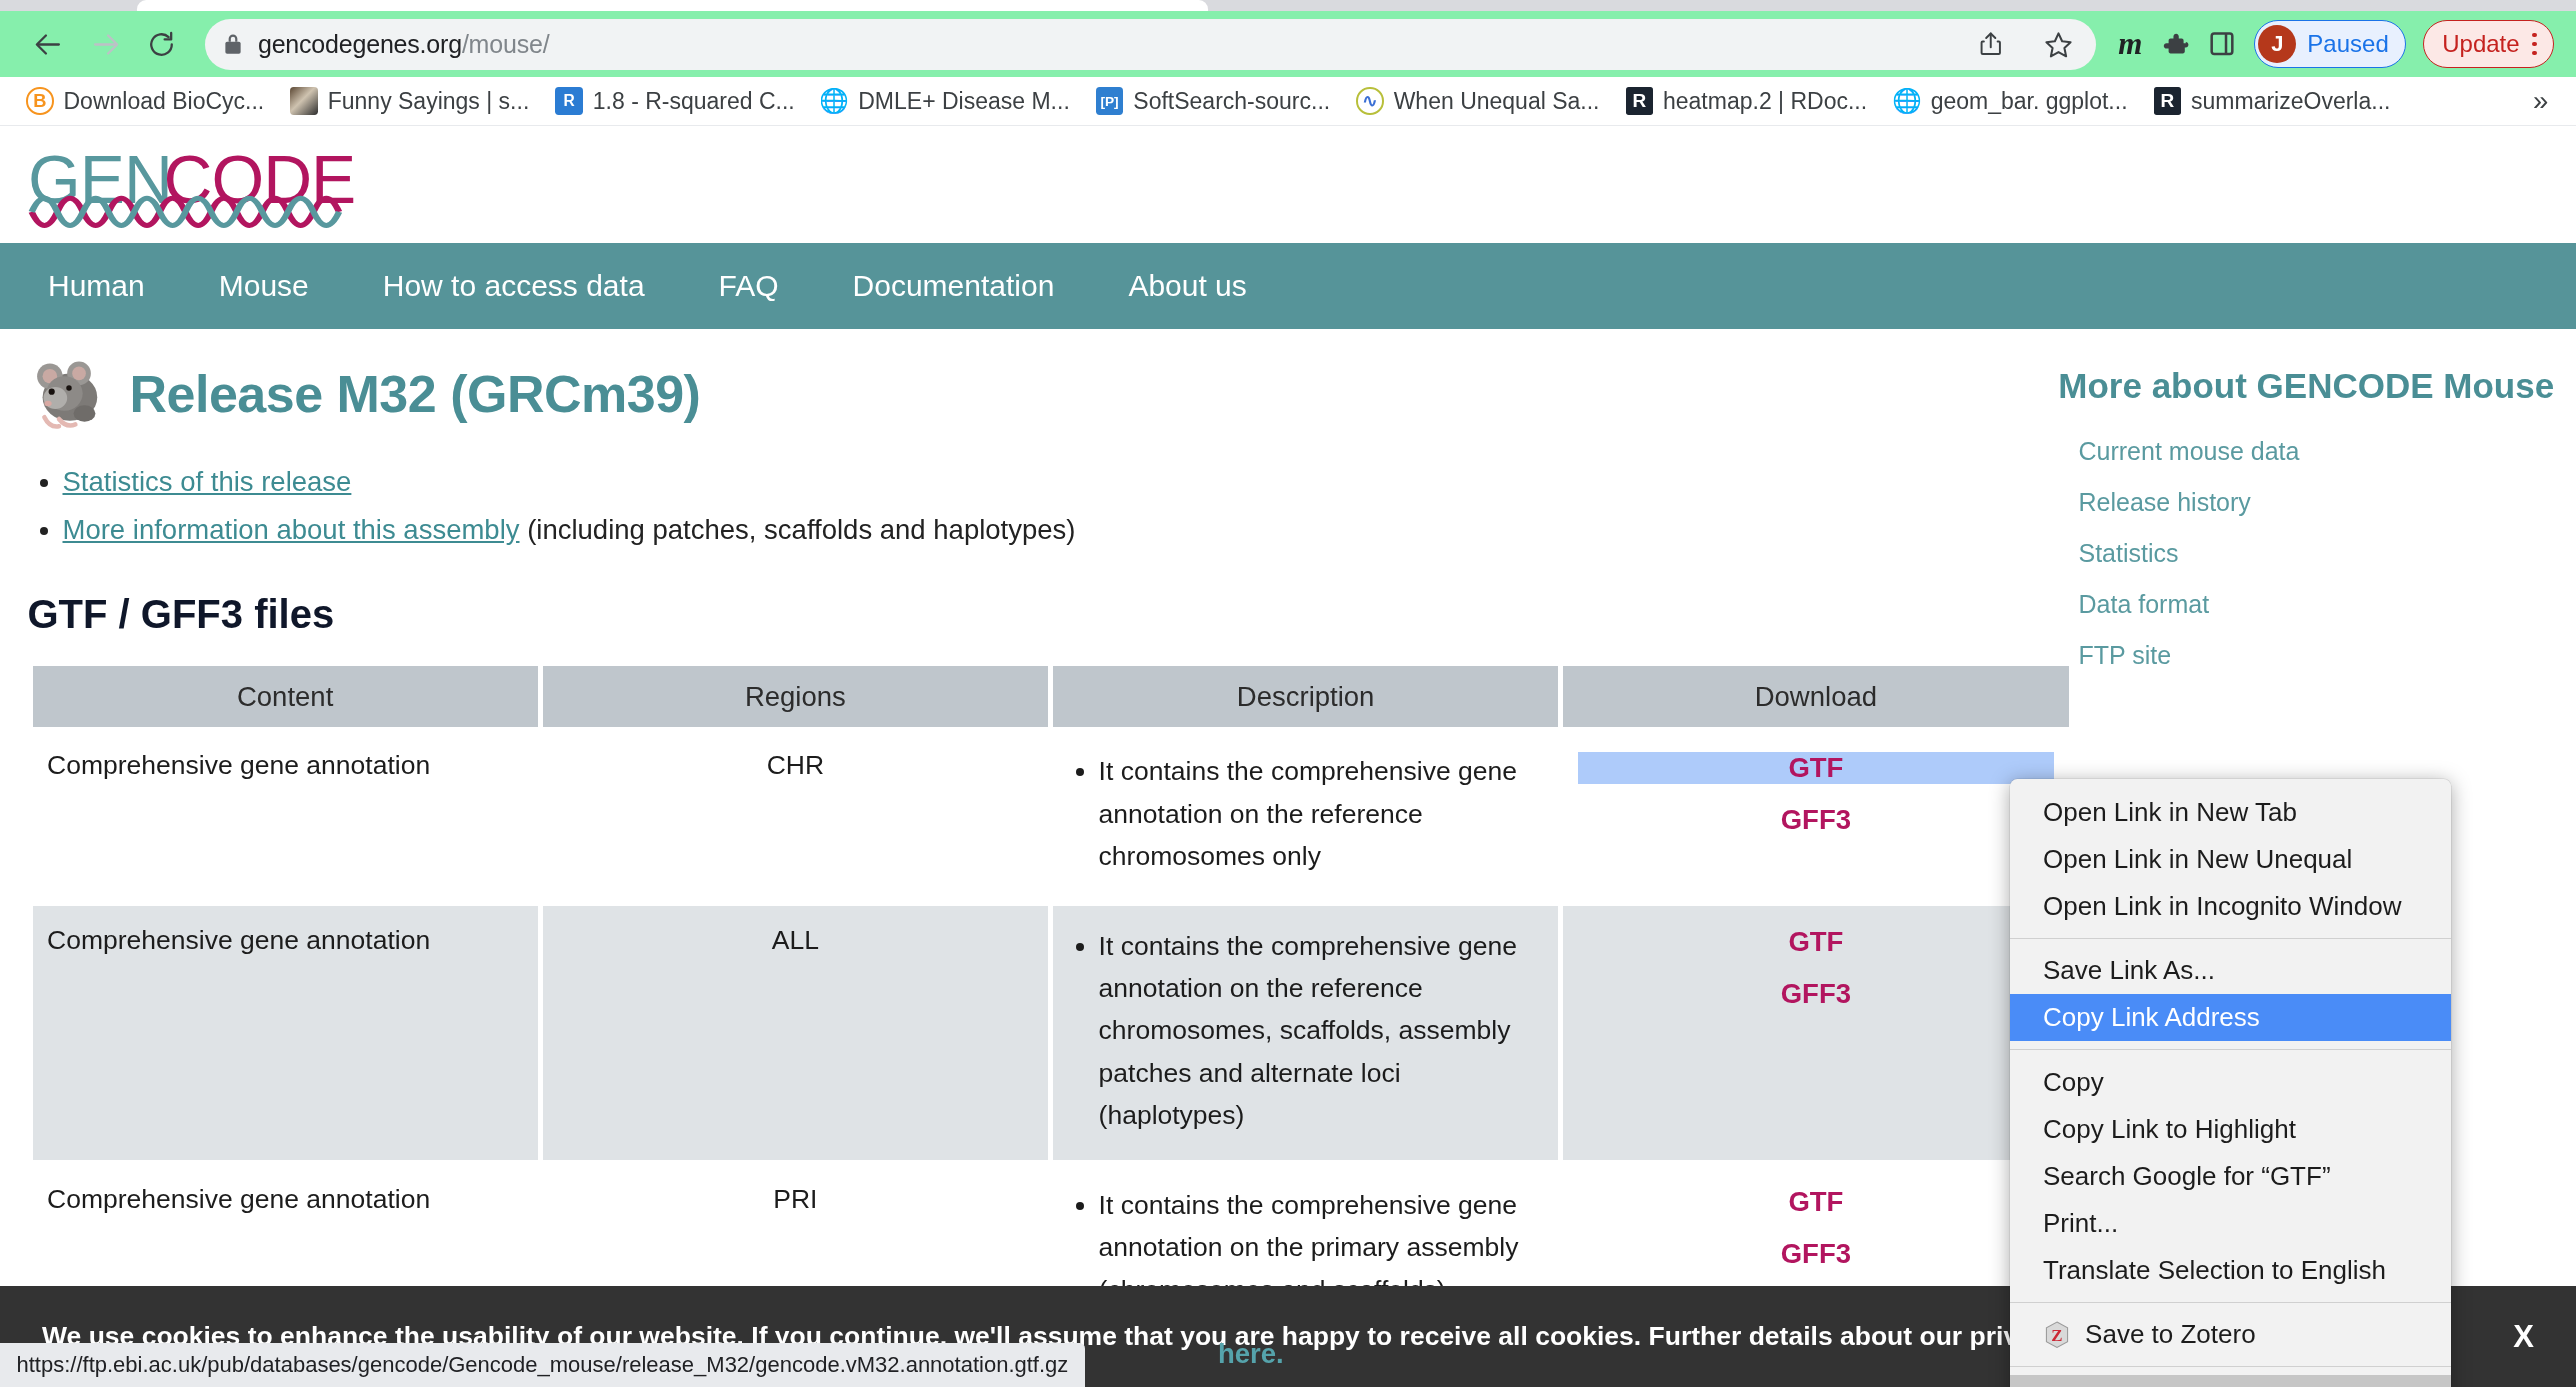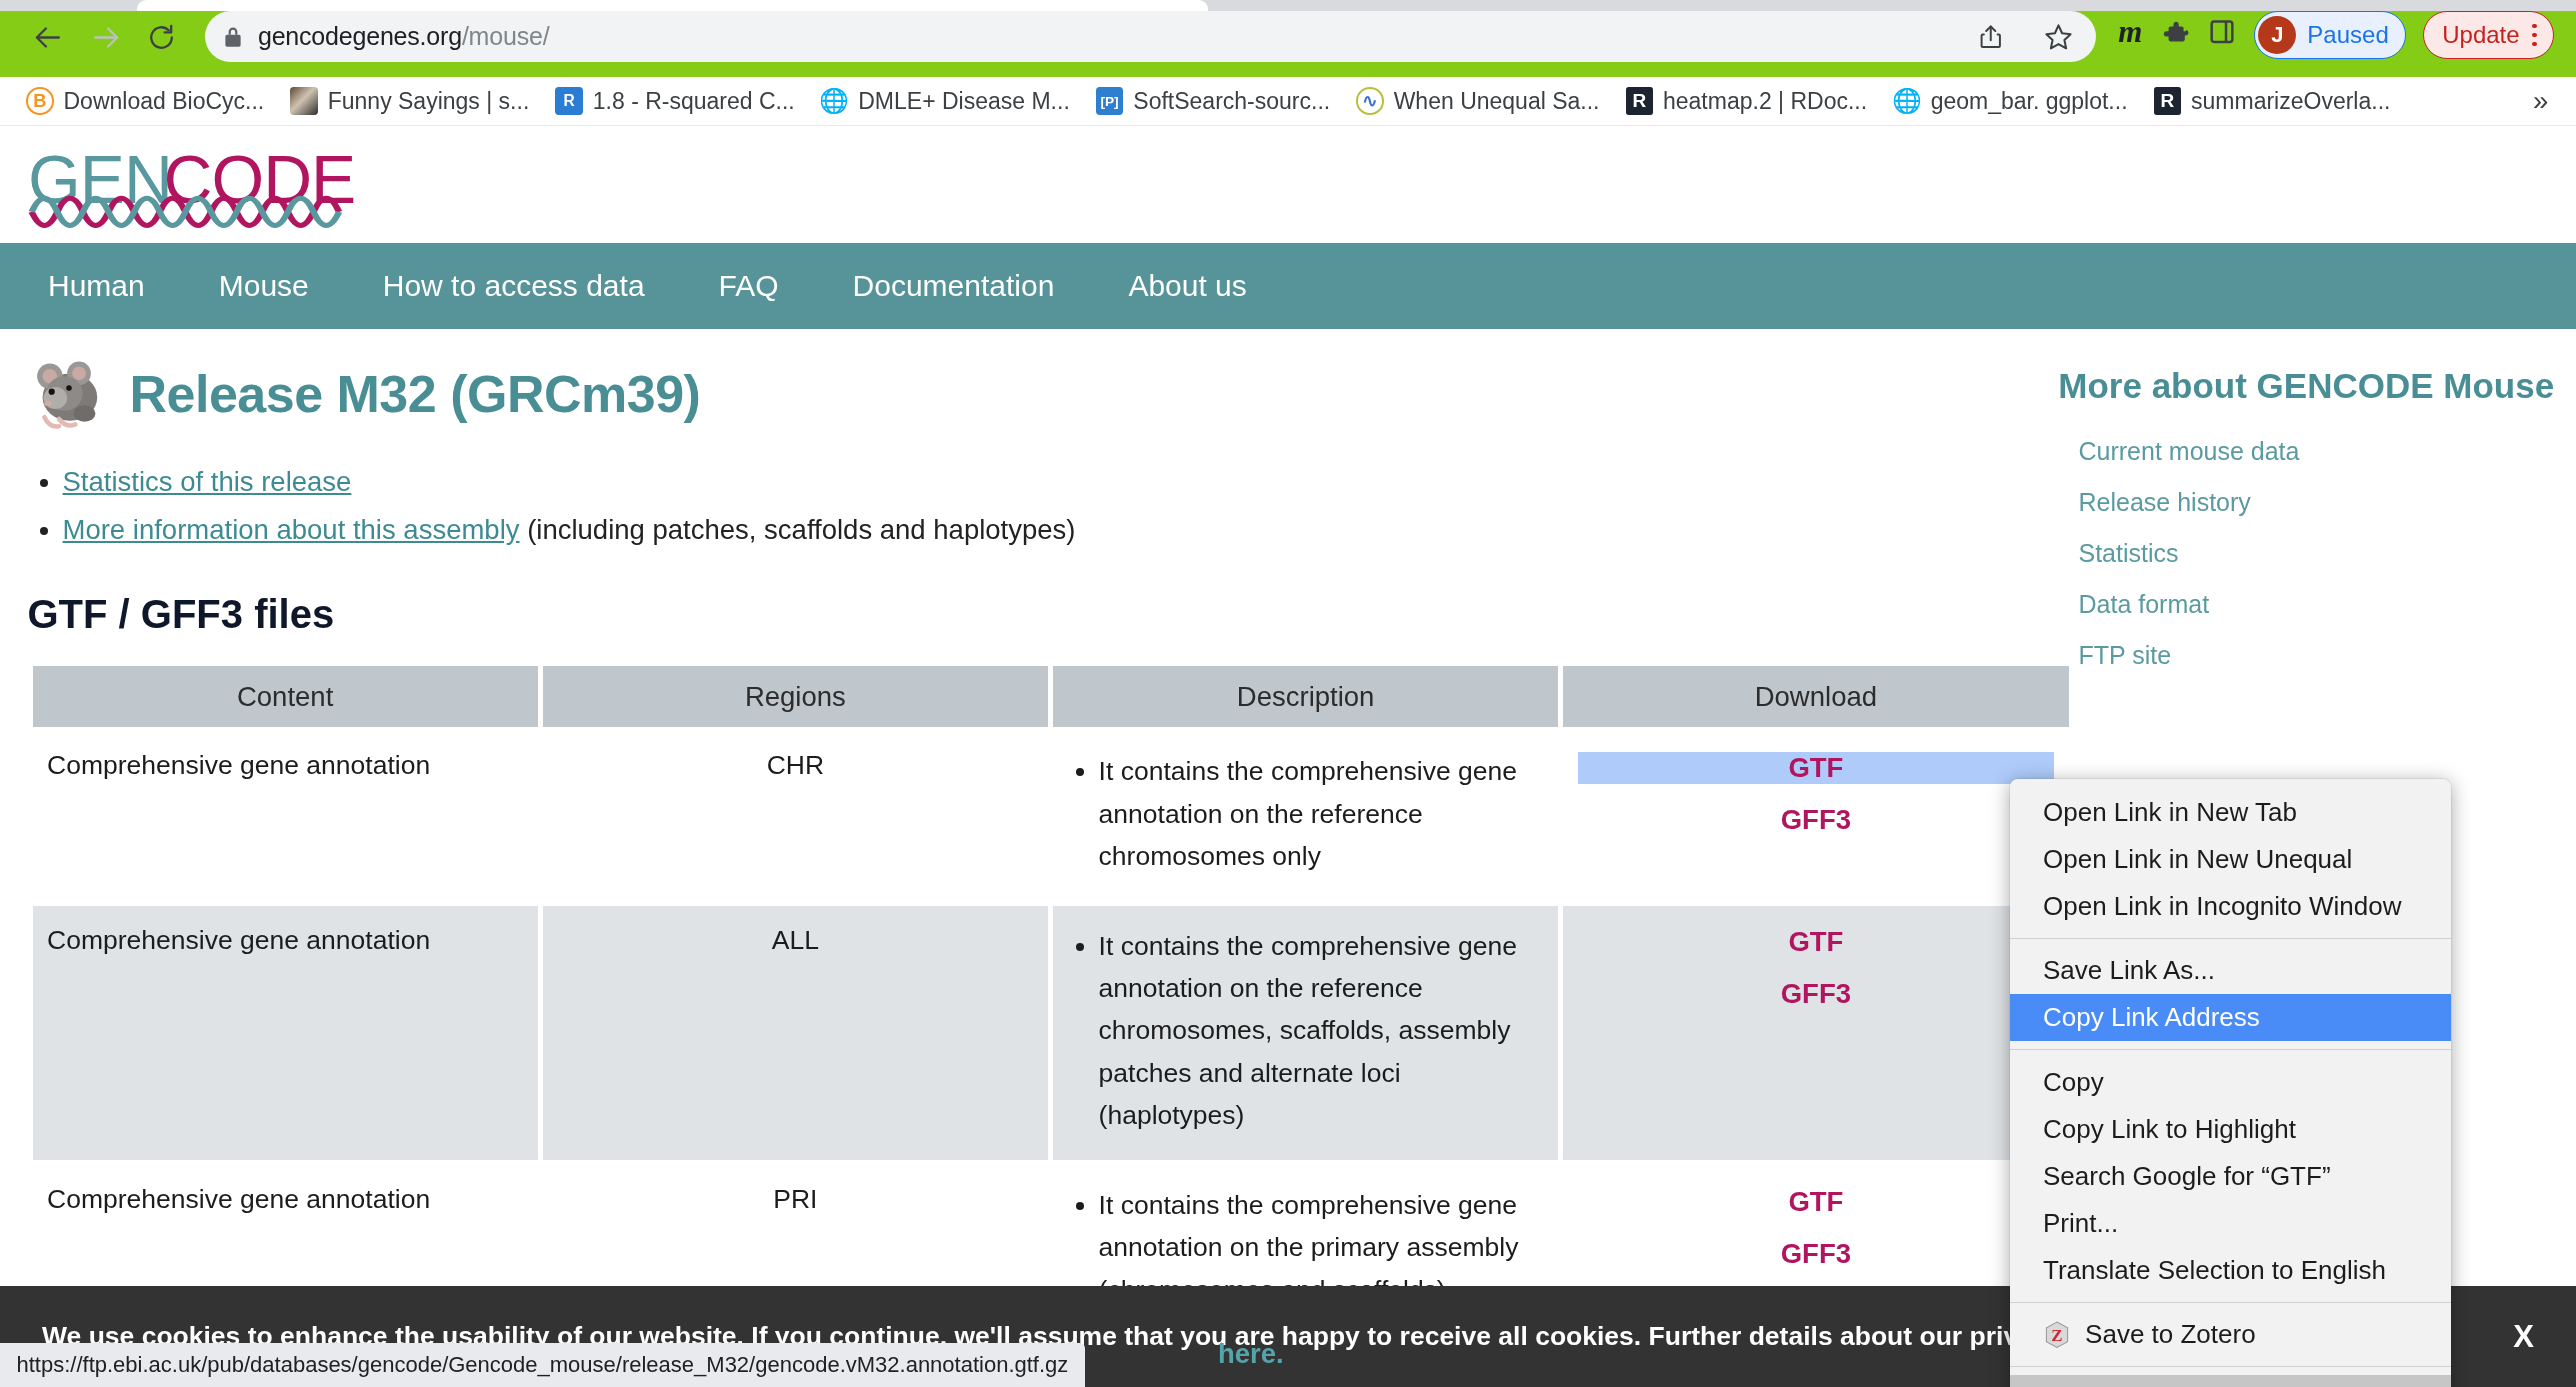--- a/index.html
+++ b/index.html
@@ -18,22 +18,22 @@
     position: relative;
   }
   .tabstrip .tab-active {
     position: absolute; left: 137px; top: 0;
     width: 1071px; height: 11px;
     background: #ffffff; border-radius: 9.2px 9.2px 0 0;
   }
   .tabstrip .edge-left { position:absolute; left:0; top:0; width:137px; height:11px; background:#d9dade; }
 
   .toolbar {
-    height: 66px; background: #84cc16;
-    display: flex; 
+    height: 66px; background: #86efac;
+    display: flex; align-items: center;
     padding: 0 22px;
     gap: 3.7px;
   }
   .navbtn {
     width: 53px; height: 53px; border-radius: 50%;
     display: flex; align-items: center; justify-content: center;
     background: transparent; border: none; cursor: pointer;
     color: #3c4043;
   }
   .navbtn.disabled { color: #bdc1c6; }

